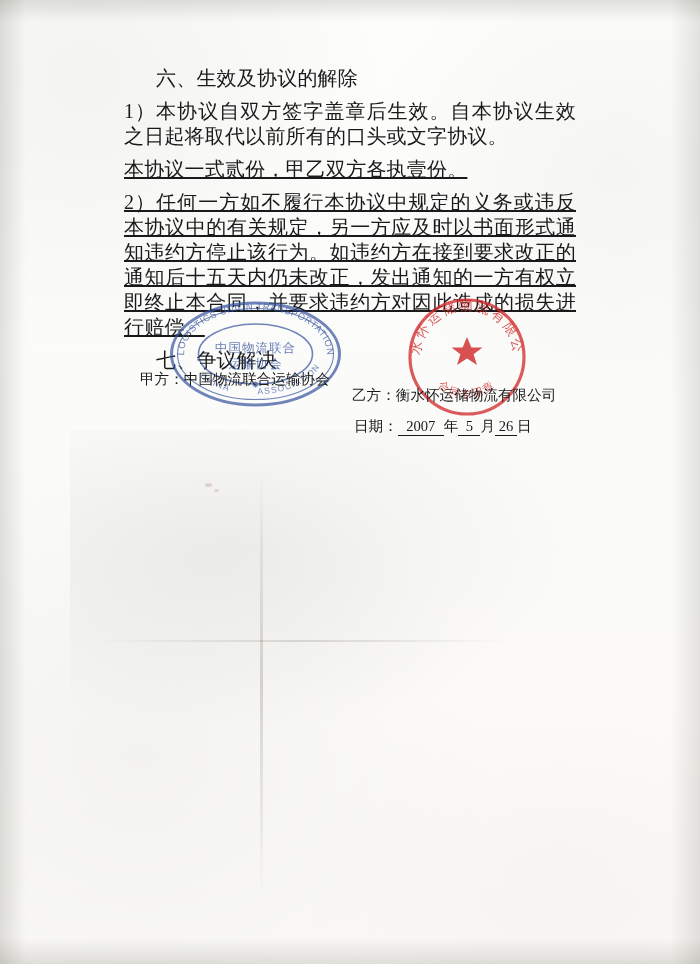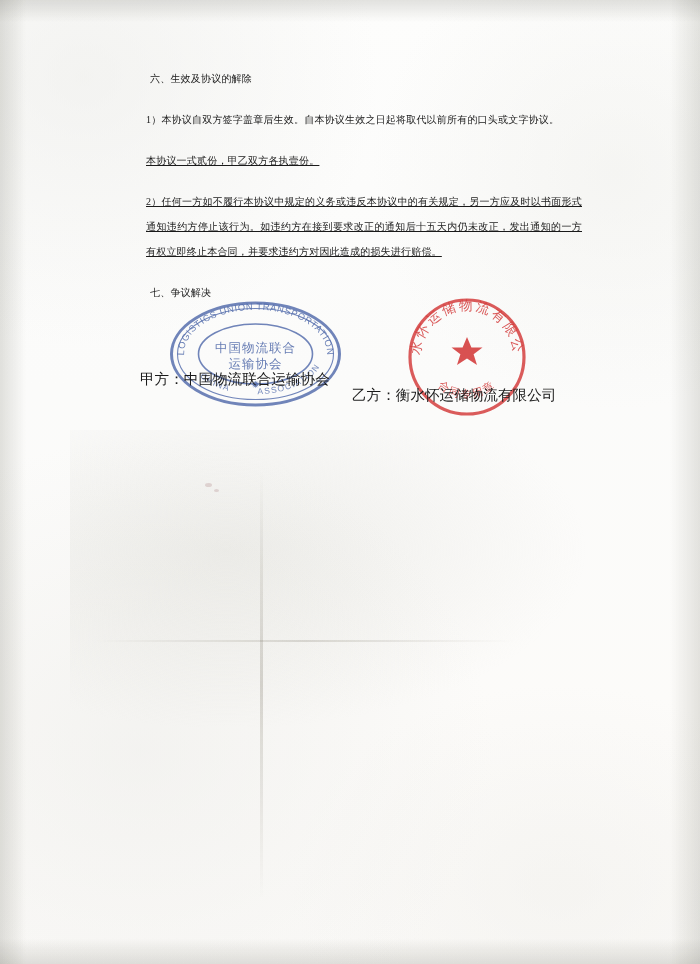--- a/index.html
+++ b/index.html
@@ -46,35 +46,35 @@
                background: radial-gradient(ellipse at 30% 40%, rgba(228,228,224,0.5), rgba(255,255,255,0) 70%); }
   .crease.c6 { left: 260px; top: 470px; width: 3px; height: 430px;
                background: linear-gradient(180deg, rgba(215,213,208,0), rgba(210,208,202,0.75), rgba(215,213,208,0)); }
   .crease.c7 { left: 95px; top: 640px; width: 420px; height: 2px;
                background: linear-gradient(90deg, rgba(215,213,208,0), rgba(207,205,199,0.6), rgba(215,213,208,0)); }
   .speck { position: absolute; background: rgba(198,170,170,0.45); border-radius: 50%; pointer-events:none; }
 
   
   .doc-body {
     position: absolute;
-    left: 130px;
+    left: 116px;
     top: 66px;
     width: 468px;
     color: #1a1a1a;
-    font-size: 10px;
+    font-size: 20px;
     line-height: 25px;
     letter-spacing: 0.2px;
   }
   .sec-head {
     text-indent: 2em;
     margin: 0 0 2px 0;
     font-weight: 400;
   }
   .para {
-    margin: 16px;
+    margin: 8px;
     text-align: justify;
     text-justify: inter-ideograph;
   }
   .para + .para { margin-top: 0; text-decoration: underline; }
 
   
   .sig-row {
     position: absolute;
     left: 118px;
     top: 370px;
@@ -199,14 +199,17 @@
 
   <div class="sig-row">
     <div class="sig-a">
       <span>甲方：</span><span>中国物流联合运输协会</span>
     </div>
     <div class="sig-b">
       <span>乙方：</span><span>衡水怀运储物流有限公司</span>
     </div>
   </div>
 
+  <div class="date-line">
+    <span>日期：</span><span class="u y">2007</span><span>年</span><span class="u">5</span><span>月</span><span class="u">26</span><span>日</span>
+  </div>
 
 </div>
 
 </body></html>

